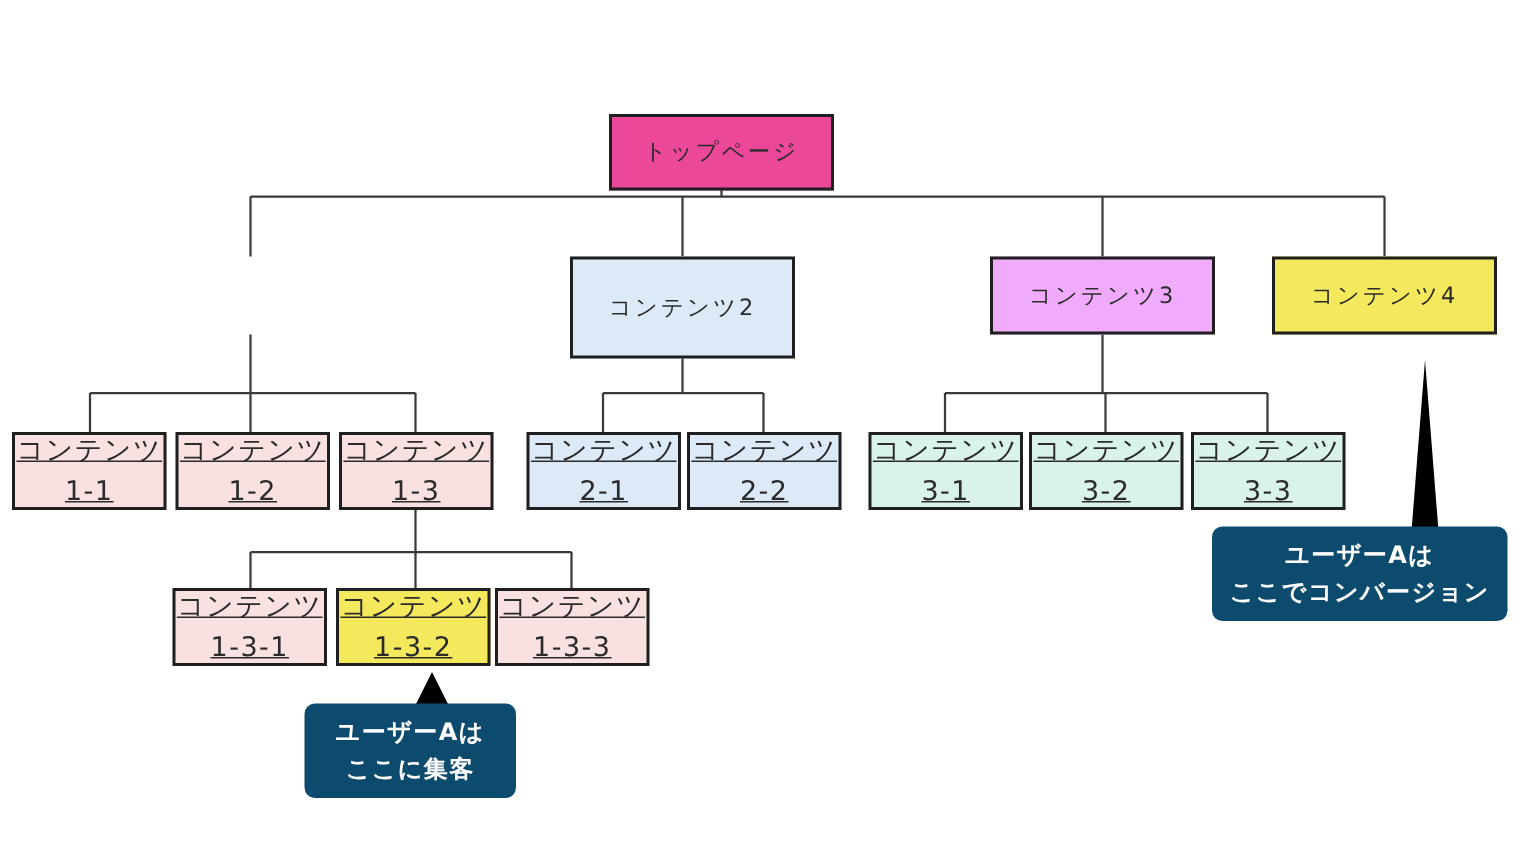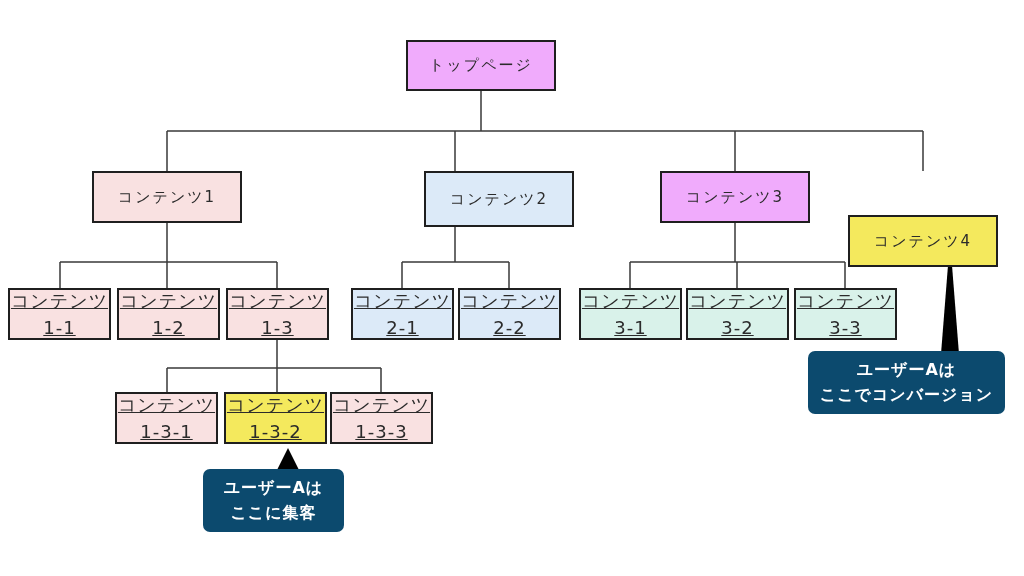--- a/index.html
+++ b/index.html
@@ -33,21 +33,21 @@
   }
   .node.lv1 { font-size: 15px; letter-spacing: 2px; }
   .node.lv2 { font-size: 15px; letter-spacing: 2px; }
   .node.sm  { font-size: 18px; letter-spacing: 1px; line-height: 1.5; text-decoration: underline; }
 
   
   .n-top    { left: 406px; top: 40px;  width: 150px; height: 51px; }
 
   
   .n-c1 { left: 92px;  top: 171px; width: 150px; height: 52px; }
-  .n-c2 { left: 380px; top: 171px; width: 150px; height: 56px; margin-left: 44px; }
+  .n-c2 { left: 380px; top: 171px; width: 150px; height: 68px; }
   .n-c3 { left: 660px; top: 171px; width: 150px; height: 52px; }
   .n-c4 { left: 848px; top: 171px; width: 150px; height: 52px; }
 
   
   .n-c1-1 { left: 8px;   top: 288px; width: 103px; height: 52px; }
   .n-c1-2 { left: 117px; top: 288px; width: 103px; height: 52px; }
   .n-c1-3 { left: 226px; top: 288px; width: 103px; height: 52px; }
   .n-c2-1 { left: 351px; top: 288px; width: 103px; height: 52px; }
   .n-c2-2 { left: 458px; top: 288px; width: 103px; height: 52px; }
   .n-c3-1 { left: 579px; top: 288px; width: 103px; height: 52px; }
@@ -94,26 +94,25 @@
 
       <path d="M735,223 L735,262 M630,262 L845,262 M630,262 L630,288 M737,262 L737,288 M845,262 L845,288"></path>
 
       <path d="M277,340 L277,368 M167,368 L381,368 M167,368 L167,392 M277,368 L277,392 M381,368 L381,392"></path>
     </g>
 
     <polygon points="288,448 276,472 300,472" fill="#000000"></polygon>
     <polygon points="950,240 941,354 959,354" fill="#000000"></polygon>
   </svg>
 
-  <div class="node lv1 n-top" style="background-color: #f0abfc;">トップページ</div>
+  <div class="node lv1 n-top" style="background-color: #ec4899; margin-top: 36px;">トップページ</div>
 
-  <div class="node lv2 n-c1" style="background-color: rgb(249, 225, 225);">コンテンツ1</div>
   <div class="node lv2 n-c2" style="background-color: rgb(220, 234, 248);">コンテンツ2</div>
   <div class="node lv2 n-c3" style="background-color: #f0abfc;">コンテンツ3</div>
-  <div class="node lv2 n-c4" style="background-color: rgb(244, 233, 93); margin-top: 44px;">コンテンツ4</div>
+  <div class="node lv2 n-c4" style="background-color: rgb(244, 233, 93);">コンテンツ4</div>
 
   <div class="node sm n-c1-1" style="background-color: rgb(249, 225, 225);">コンテンツ
 1-1</div>
   <div class="node sm n-c1-2" style="background-color: rgb(249, 225, 225);">コンテンツ
 1-2</div>
   <div class="node sm n-c1-3" style="background-color: rgb(249, 225, 225);">コンテンツ
 1-3</div>
 
   <div class="node sm n-c2-1" style="background-color: rgb(220, 234, 248);">コンテンツ
 2-1</div>

